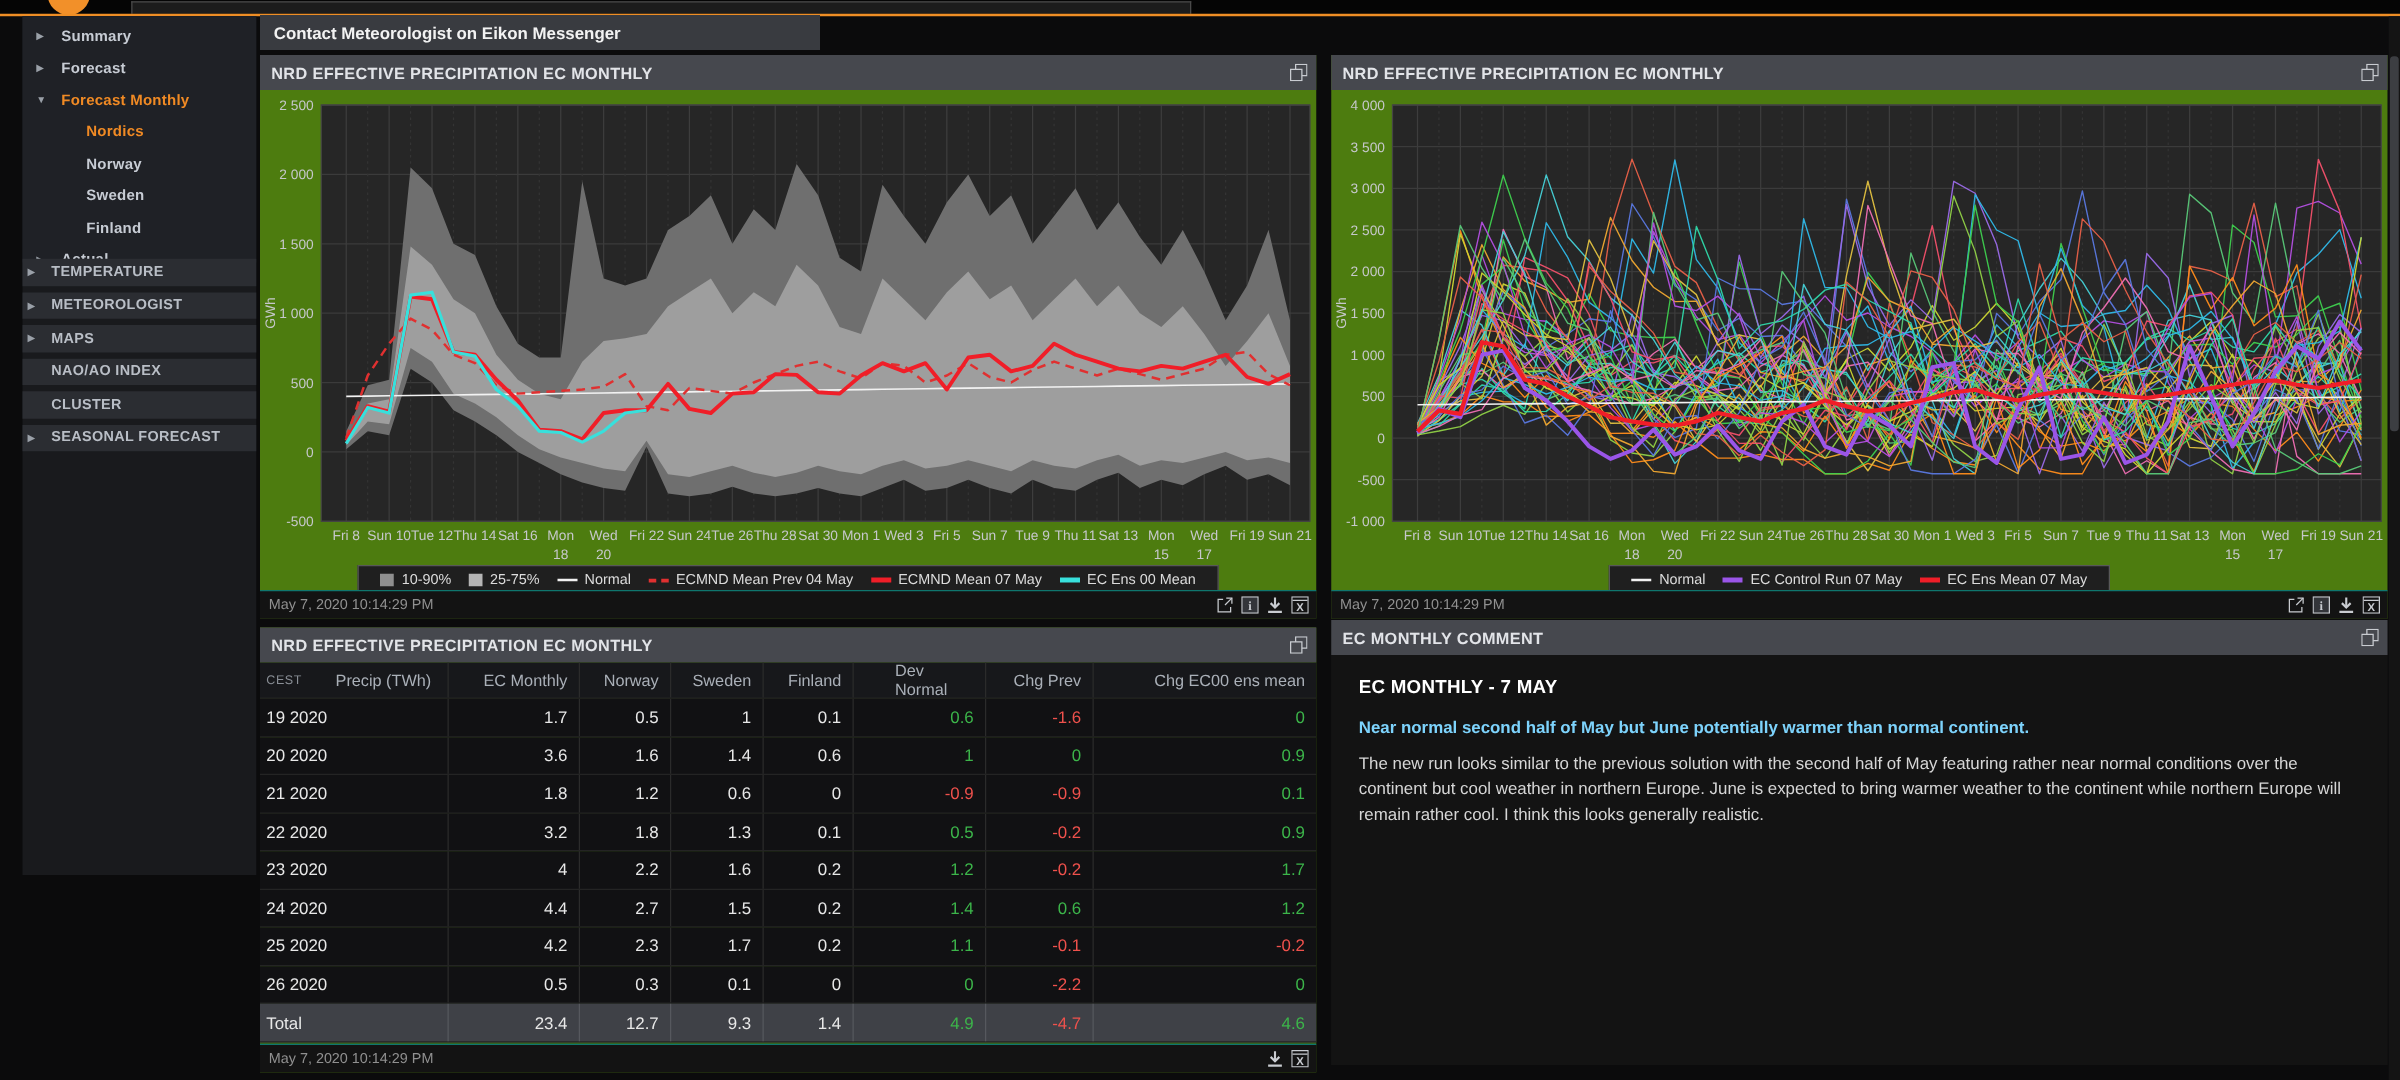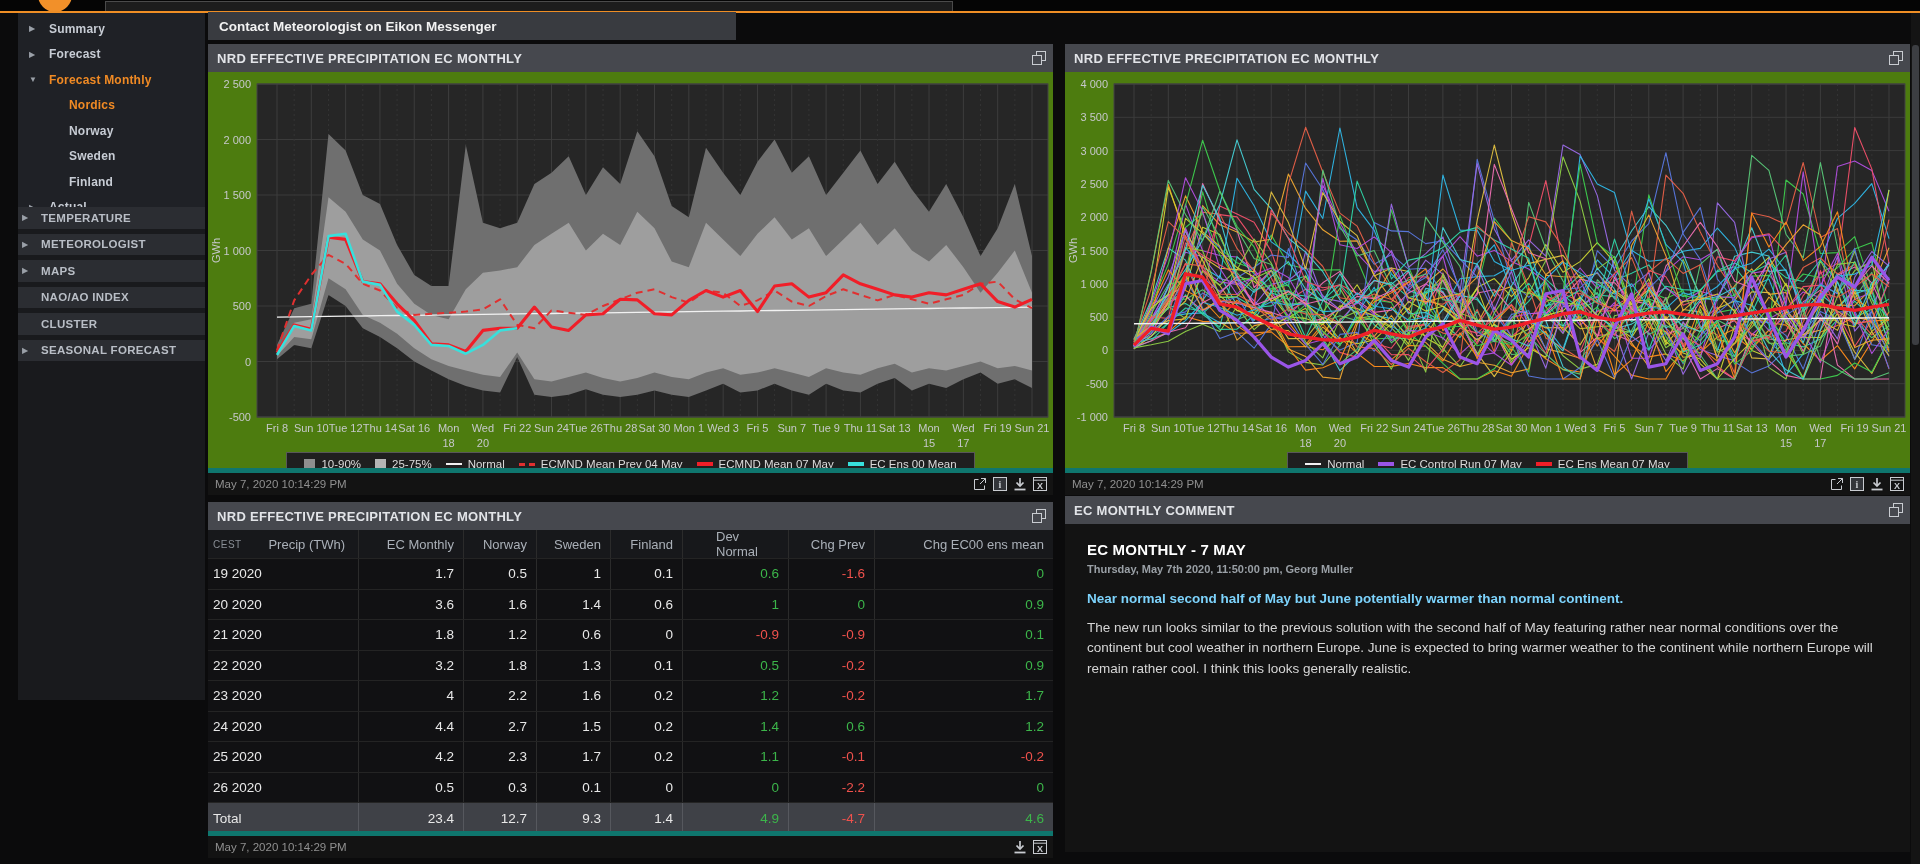--- a/index.html
+++ b/index.html
@@ -34,21 +34,21 @@
   .popout{position:absolute;right:7px;top:7px;width:14px;height:14px;cursor:pointer;}
   .chart-svg{position:absolute;left:0;top:28px;}
   .legend-row{position:absolute;left:0;right:0;top:408px;height:24px;display:flex;justify-content:center;}
   .legend-box{display:flex;align-items:center;background:#1f1f1f;border:1px solid #585858;padding:0 10px;height:22px;}
   .legend-item{display:flex;align-items:center;margin:0 7px;cursor:pointer;}
   .legend-item .lbl{font-size:11.5px;color:#dcdcdc;margin-left:6px;}
   .sw-band{width:11px;height:10px;}
   .sw-line{width:16px;height:2px;}
   .sw-thick{width:16px;height:4px;}
   .sw-dash{width:16px;height:0;border-top:3px dashed;}
-  .panel-footer{position:absolute;left:0;right:0;bottom:0;height:22px;background:#131313;border-top:5px solid #0f766e;
+  .panel-footer{position:absolute;left:0;right:0;bottom:0;height:22px;background:#131313;border-top:1px solid #0f766e;
                 display:flex;align-items:center;}
   .panel-footer .ts{color:#909090;font-size:11.5px;margin-left:7px;flex:1;}
   .foot-icons{display:flex;align-items:center;margin-right:6px;gap:6px;}
   .foot-icons .fi{width:14px;height:14px;cursor:pointer;}
   
   .tbl{position:absolute;left:0;right:0;top:28px;bottom:22px;}
   .tbl-row{display:flex;border-bottom:1px solid #242424;box-sizing:border-box;}
   .tbl-cell{box-sizing:border-box;border-left:1px solid #2b2b2b;display:flex;align-items:center;justify-content:flex-end;
             padding-right:9px;font-size:13.5px;color:#e8e8e8;}
   .tbl-cell:first-child{border-left:none;justify-content:flex-start;padding-left:5px;}
@@ -140,21 +140,21 @@
             <span class="sec-label">CLUSTER</span>
           </div>
           <div class="sec-row">
             <span class="sec-arrow">▶</span>
             <span class="sec-label">SEASONAL FORECAST</span>
           </div>
         </div>
     </div>
   </div>
 
-  <div class="infobar" style="left:208px;width:528px;">
+  <div class="infobar" style="left:208px;width:448px;">
     <span>Contact Meteorologist on Eikon Messenger</span>
   </div>
 
   <div class="panel" style="left:208px;top:44px;width:845px;height:451px;">
     <div class="panel-title">
       <span class="t">NRD EFFECTIVE PRECIPITATION EC MONTHLY</span>
       <span class="popout"><svg width="14" height="14" viewBox="0 0 14 14">
             <rect x="4.5" y="0.5" width="9" height="9" fill="none" stroke="#c9ccd1"></rect>
             <rect x="0.5" y="4.5" width="9" height="9" fill="#46484e" stroke="#c9ccd1"></rect>
           </svg></span>
@@ -643,21 +643,20 @@
   <div class="panel" style="left:1065px;top:496px;width:845px;height:356px;background:#131313;">
     <div class="panel-title">
       <span class="t">EC MONTHLY COMMENT</span>
       <span class="popout"><svg width="14" height="14" viewBox="0 0 14 14">
             <rect x="4.5" y="0.5" width="9" height="9" fill="none" stroke="#c9ccd1"></rect>
             <rect x="0.5" y="4.5" width="9" height="9" fill="#46484e" stroke="#c9ccd1"></rect>
           </svg></span>
     </div>
     <div class="comment-body">
       <div class="c-head">EC MONTHLY - 7 MAY</div>
-      <div class="c-meta">Thursday, May 7th 2020, 11:50:00 pm, Georg Muller</div>
       <div class="c-lead">Near normal second half of May but June potentially warmer than normal continent.</div>
       <div class="c-text">The new run looks similar to the previous solution with the second half of May featuring rather near normal conditions over the continent but cool weather in northern Europe. June is expected to bring warmer weather to the continent while northern Europe will remain rather cool. I think this looks generally realistic.</div>
     </div>
   </div>
 
   <div class="vscroll">
     <div class="vthumb"></div>
   </div>
 </div>
 

